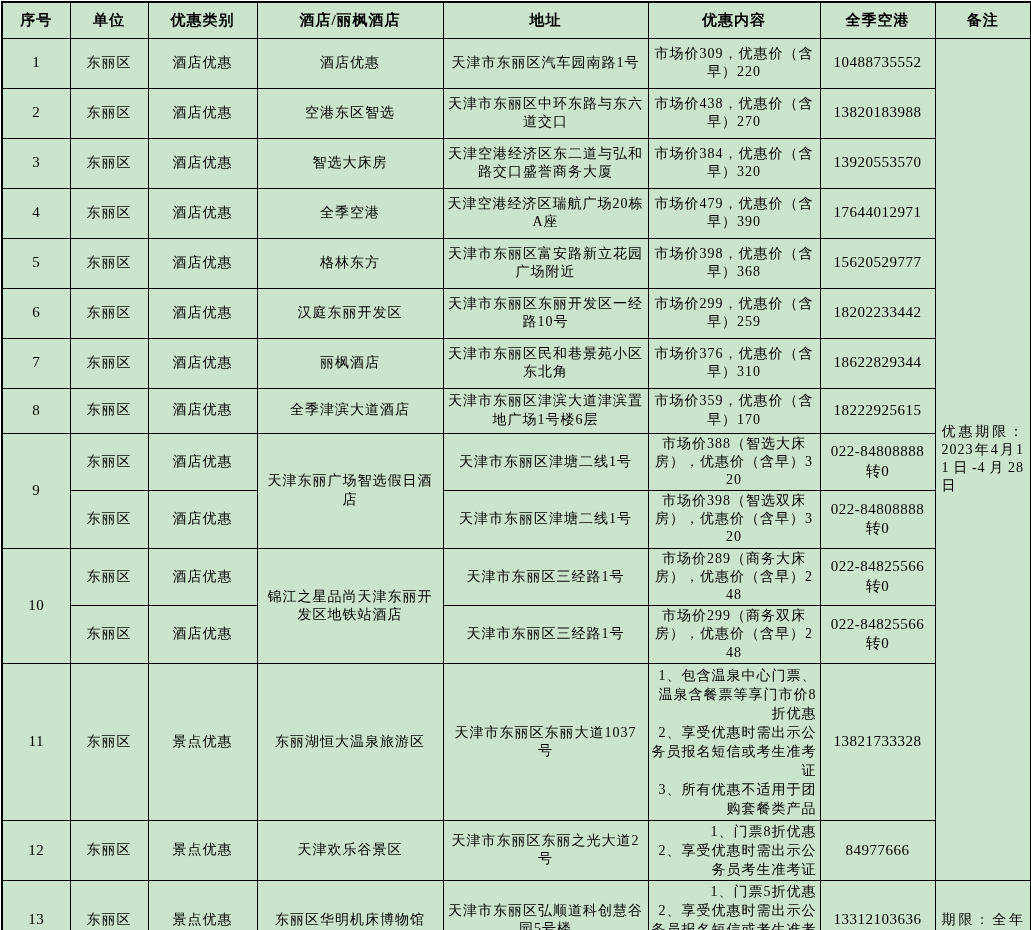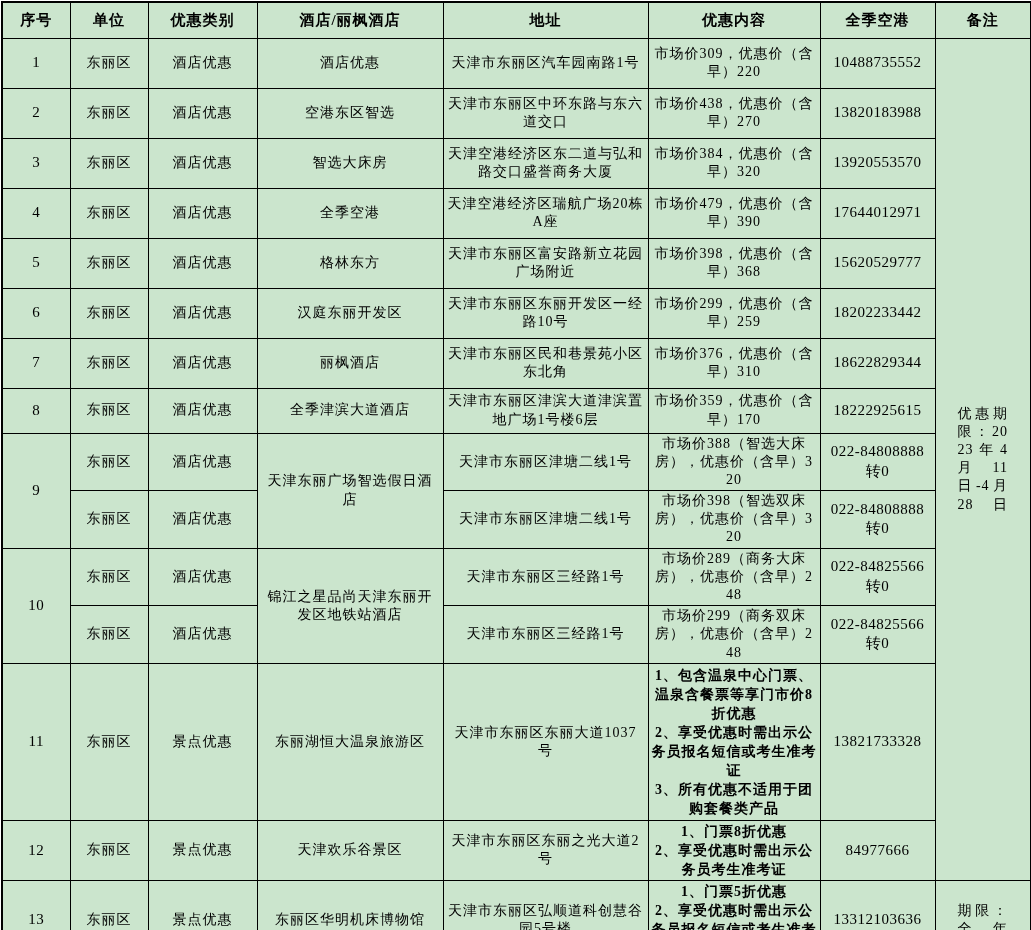--- a/index.html
+++ b/index.html
@@ -4,23 +4,23 @@
 <style>
   html,body{margin:0;padding:0;background:#ffffff;color:#000;
     font-family:"Liberation Serif","DejaVu Serif",serif;}
   table{border-collapse:collapse;table-layout:fixed;width:1029px;margin:1px;
     border:2px solid #000;background:#cbe5cd;}
   th,td{border:1px solid #000;padding:1px 4px;vertical-align:middle;
     text-align:center;font-size:14px;line-height:1.3;letter-spacing:1px;
     overflow:hidden;word-break:break-all;}
   th{font-size:15px;font-weight:bold;padding:2px;letter-spacing:1px;}
   td.num{font-size:15px;letter-spacing:0.5px;}
-  td.left{text-align:center;font-weight:bold;}
+  td.left{text-align:right;}
   td.pre{white-space:pre-line;line-height:19px;padding:1px 3px;}
-  td.dist{text-align:justify;text-align-last:justify;padding:2px 22px;}
+  td.dist{text-align:justify;text-align-last:justify;padding:2px 6px;}
   tr.hh{height:36px;}
   tr.h50{height:50px;} tr.h45{height:45px;} tr.h38{height:38px;} tr.h37{height:37px;}
   tr.h157{height:157px;} tr.h57{height:57px;} tr.h79{height:79px;}
 </style>
 </head>
 <body>
 
 <table>
   <colgroup>
     <col style="width:68px">

